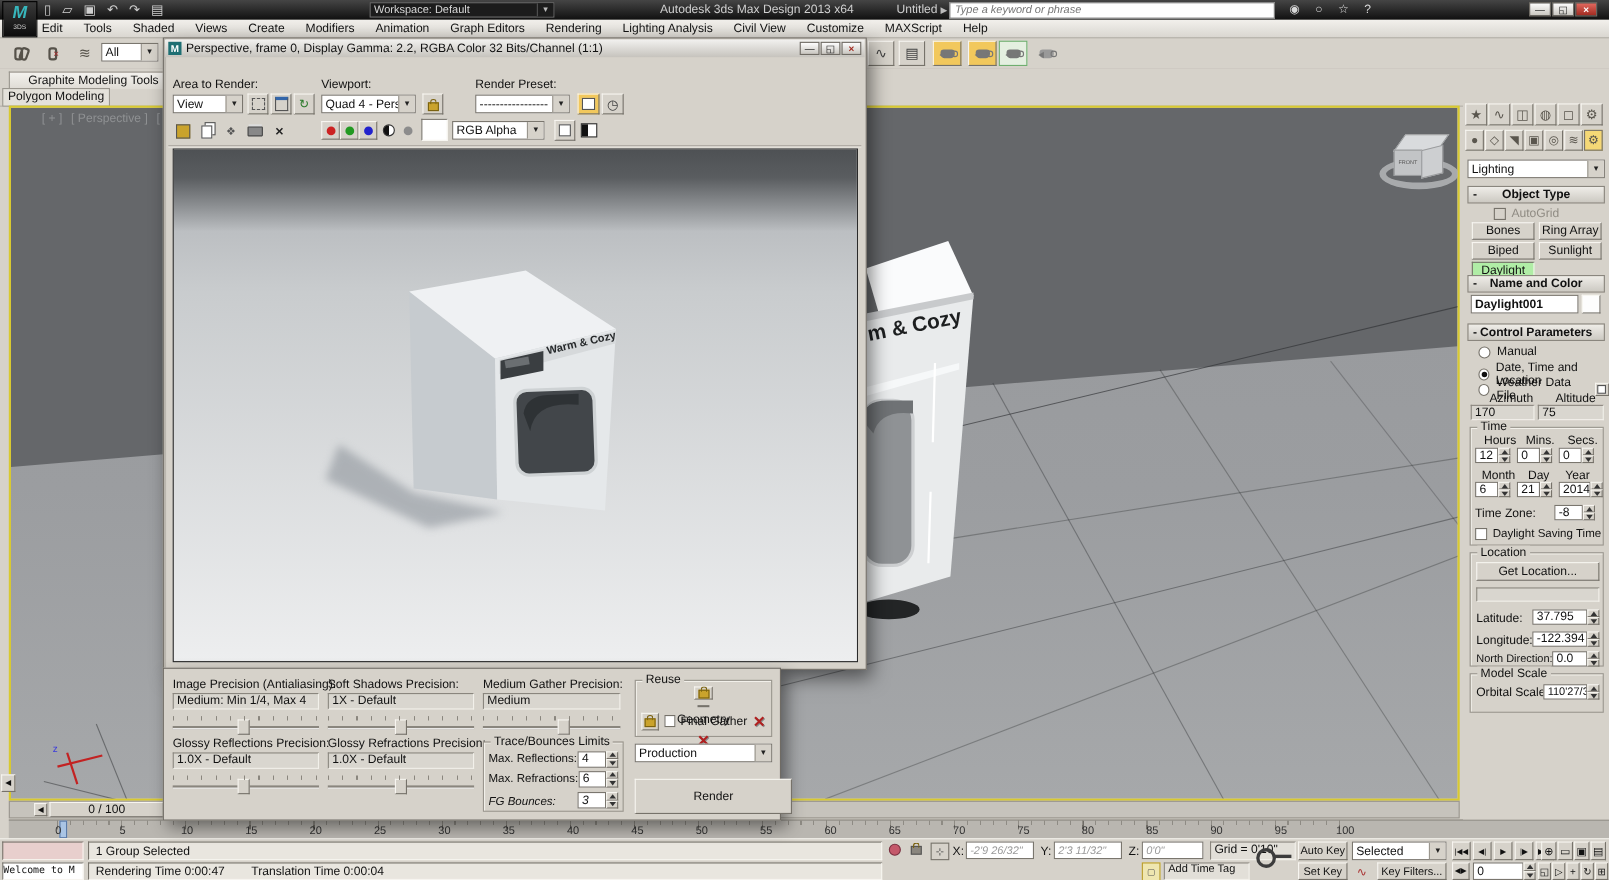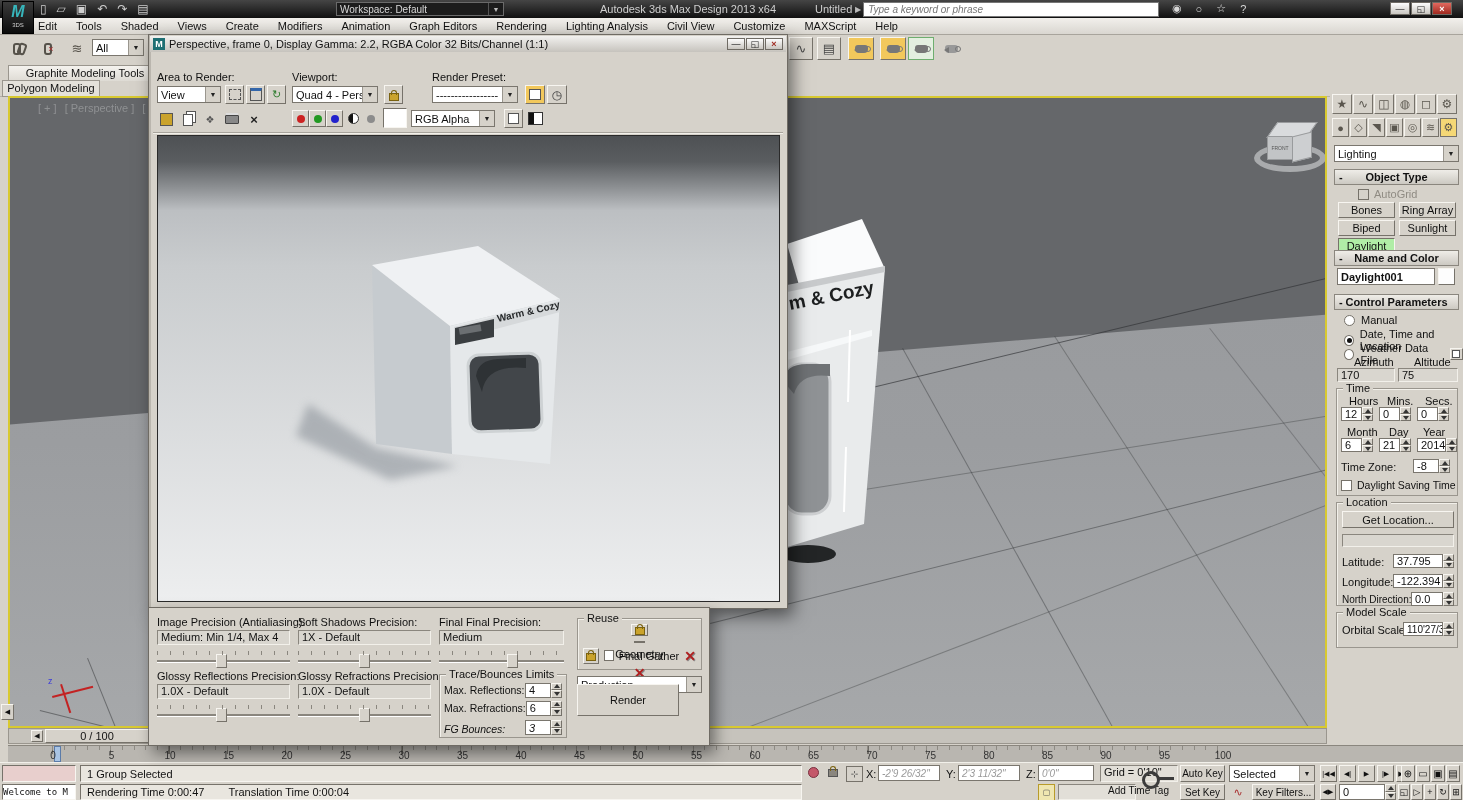--- a/index.html
+++ b/index.html
@@ -329,21 +329,21 @@
         <div class="sh" style="left:46%;"></div>
       </div>
     <span class="abs lbl" style="left:149px;top:62px;">Glossy Refractions Precision:</span>
     <div class="abs gfield" style="left:149px;top:76px;width:133px;height:15px;">
         <span>1.0X - Default</span>
       </div>
     <div class="slider" style="left:149px;top:95px;width:133px;">
         <div class="sh" style="left:46%;"></div>
       </div>
 
-    <span class="abs lbl" style="left:290px;top:8px;">Final Final Precision:</span>
+    <span class="abs lbl" style="left:290px;top:8px;">Medium Gather Precision:</span>
     <div class="abs gfield" style="left:290px;top:22px;width:125px;height:15px;">
         <span>Medium</span>
       </div>
     <div class="slider" style="left:290px;top:41px;width:125px;">
         <div class="sh" style="left:54%;"></div>
       </div>
     <div class="grp" style="left:290px;top:66px;width:128px;height:64px;">
       <span class="leg">Trace/Bounces Limits</span>
       <div style="position:absolute;left:4px;top:6px;right:4px;">
 
@@ -411,21 +411,21 @@
           <span class="cb"></span>
           <span class="lbl" style="flex:1;">Final Gather</span>
           <span style="color:#b02020;font-weight:bold;font-size:14px;text-shadow:1px 1px 0 #888;">✕</span>
         </div>
         </div>
     </div>
     <div class="abs dd" style="left:428px;top:68px;width:125px;height:17px;">
       <span class="tx">Production</span>
         <span class="ca">▼</span>
     </div>
-    <div class="abs btn" style="left:428px;top:76px;width:102px;height:32px;font-size:11px;">Render</div>
+    <div class="abs btn" style="left:428px;top:100px;width:143px;height:32px;font-size:11px;">Render</div>
   </div>
 
   <div class="abs" style="left:8px;top:728px;width:1319px;height:16px;background:#c6c3bc;border:1px solid #9a968e;box-sizing:border-box;z-index:5;">
     <div class="abs btn" style="left:22px;top:1px;width:12px;height:12px;font-size:7px;">◀</div>
     <div class="abs btn" style="left:36px;top:0;width:104px;height:14px;font-size:11px;">
         <span>0 / 100</span>
       </div>
     <div class="abs btn" style="left:142px;top:1px;width:12px;height:12px;font-size:7px;">▶</div>
   </div>
 
@@ -486,21 +486,21 @@
       </div>
     <span class="abs lbl" style="left:1026px;top:5px;">Z:</span>
     <div class="abs wfield" style="left:1038px;top:2px;width:56px;height:16px;">
         <span style="color:#9a9a9a;font-style:italic;font-size:10px;">0'0"</span>
       </div>
     <div class="abs gfield" style="left:1100px;top:2px;width:78px;height:17px;background:#e2dfd8;">
         <span>Grid = 0'10"</span>
       </div>
     <div class="abs ic" style="left:1038px;top:21px;width:15px;height:15px;background:#efe6b0;border:1px solid #b89b2a;font-size:8px;color:#555;">▢</div>
     <div class="abs gfield" style="left:1058px;top:21px;width:78px;height:16px;background:#e2dfd8;">
-        <span style="font-size:10px;margin-left:46px;">Add Time Tag</span>
+        <span style="font-size:10px;">Add Time Tag</span>
       </div>
 
     <div class="abs" style="left:1142px;top:8px;width:12px;height:12px;border:3px solid #3c3c3c;border-radius:50%;"></div>
     <div class="abs" style="left:1158px;top:14px;width:16px;height:3px;background:#3c3c3c;"></div>
     <div class="abs btn" style="left:1180px;top:2px;width:45px;height:17px;">Auto Key</div>
     <div class="abs btn" style="left:1180px;top:21px;width:45px;height:16px;">Set Key</div>
     <div class="abs dd" style="left:1229px;top:2px;width:86px;height:17px;">
       <span class="tx">Selected</span>
         <span class="ca">▼</span>
     </div>

